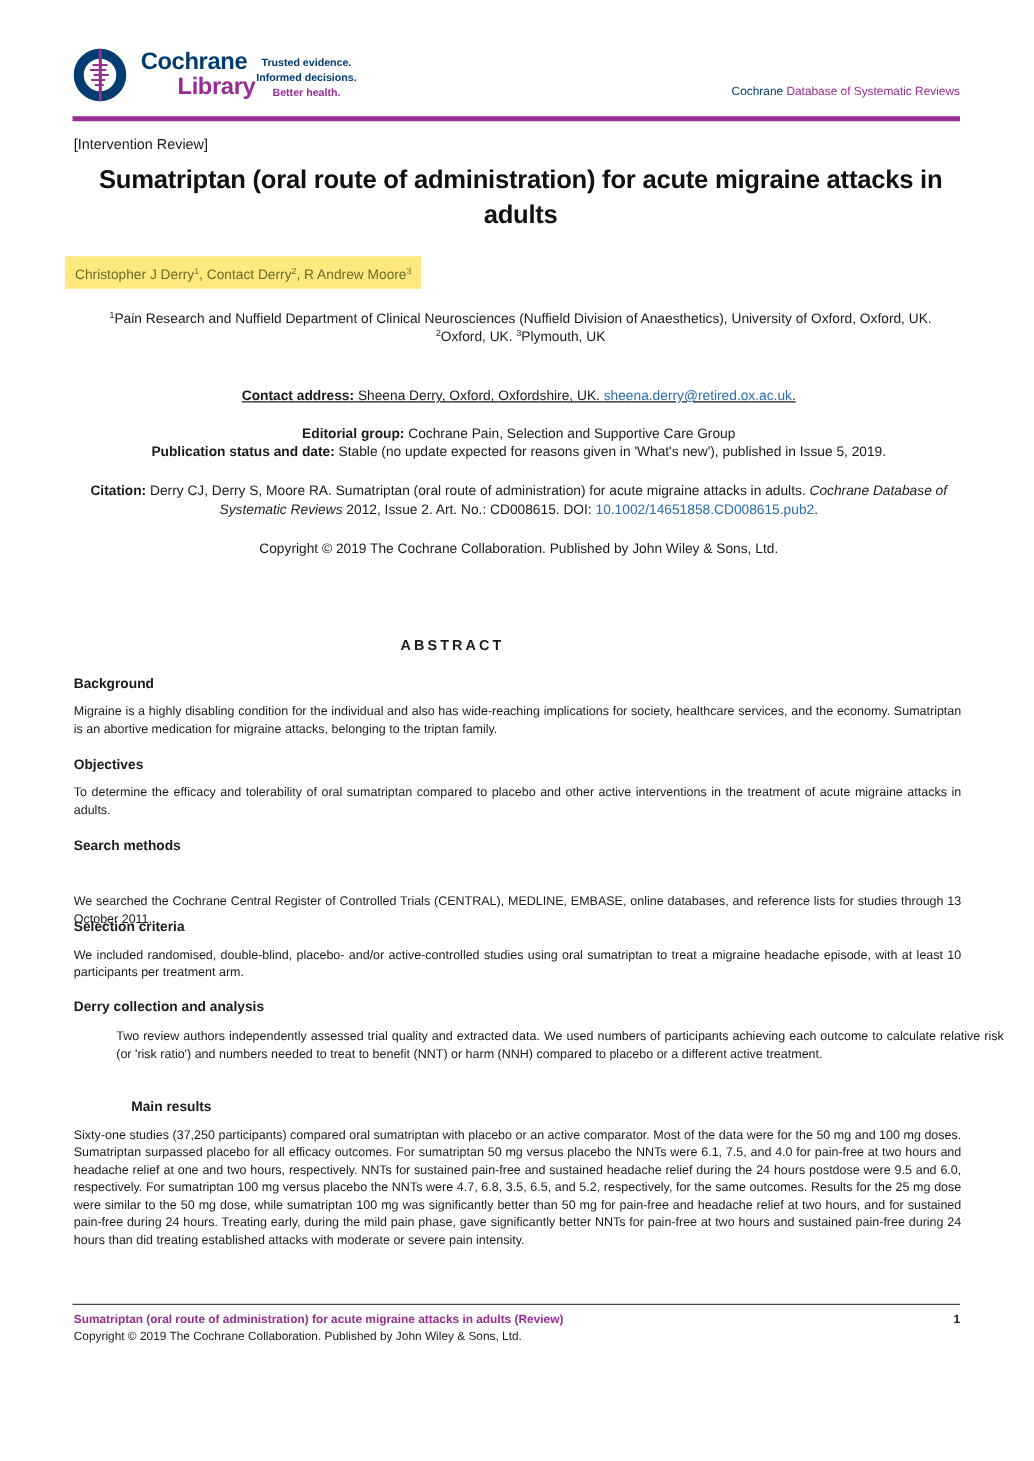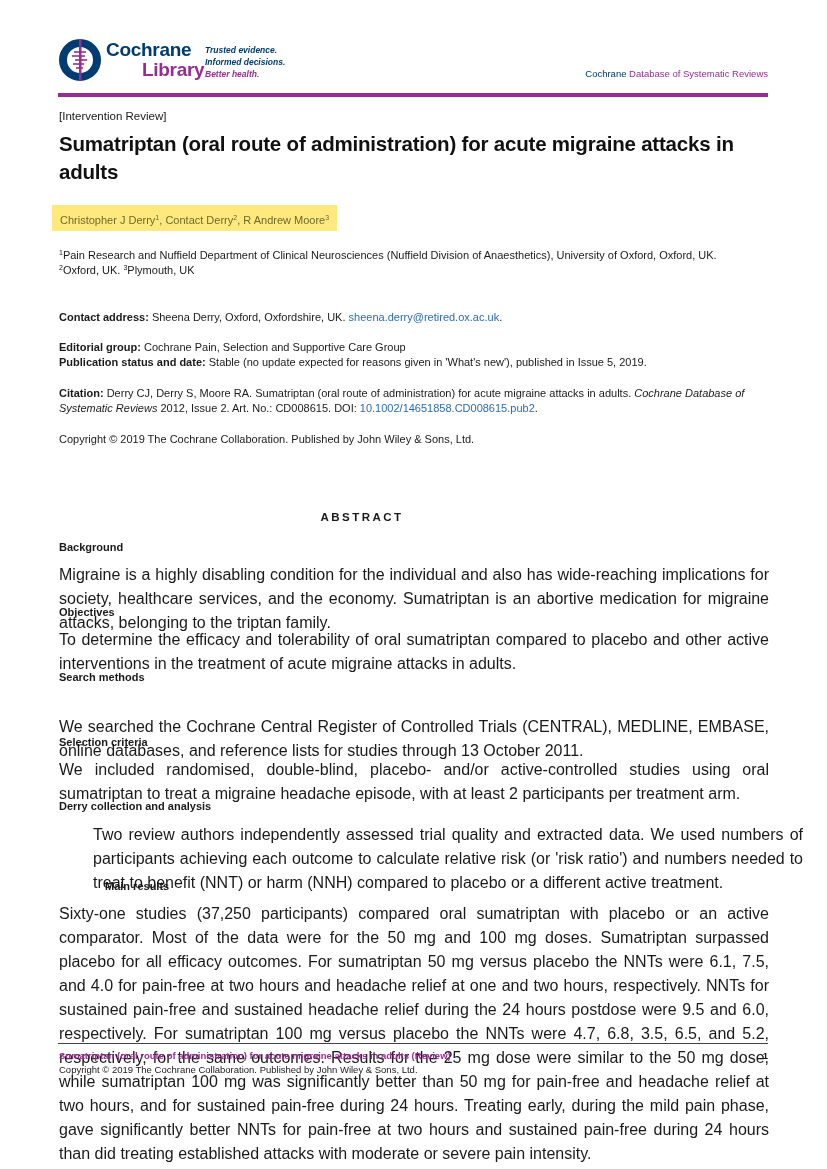--- a/index.html
+++ b/index.html
@@ -1,44 +1,44 @@
 <!DOCTYPE html>
 <html><head>
 <meta charset="utf-8">
 <style>
   html, body { margin: 0; padding: 0; background: #ffffff; }
   body { width: 827px; height: 1169px; position: relative; overflow: hidden;
          font-family: "Liberation Sans", sans-serif; color: #1a1a1a; }
-  .abs { position: absolute; }
+  .abs { position: absolute; text-align: center; }
   .logo { left: 58px; top: 38px; width: 44px; height: 44px; }
   .brand { left: 106px; top: 40px; line-height: 20px; font-weight: bold; font-size: 19px; }
   .brand .c1 { color: #003b71; display: block; letter-spacing: -0.3px; }
   .brand .c2 { color: #962d91; display: block; letter-spacing: -0.3px; margin-left: 36px; }
   .tagline { left: 205px; top: 44px; font-size: 8.5px; font-weight: bold; line-height: 12px; }
-  .tagline span { display: block; font-style: italic; }
+  .tagline span { display: block; }
   .tagline .t1, .tagline .t2 { color: #003b71; }
   .tagline .t3 { color: #962d91; }
   .db-label { right: 59px; top: 68px; font-size: 9.5px; color: #962d91; }
   .db-label .first { color: #003b71; }
   .top-bar { left: 58px; top: 93px; width: 710px; height: 4px; background: #962d91; }
 
   .review-type { left: 59px; top: 110px; font-size: 11.5px; font-weight: normal; }
   .title { left: 59px; top: 130px; width: 715px; font-size: 20.5px; font-weight: bold; line-height: 28px; color: #111; letter-spacing: -0.2px; }
   .authors { left: 52px; top: 205px; height: 26px; padding: 0 8px; background: #ffe97f; font-size: 11px; line-height: 30px; color: #6b6b2a; }
   .authors sup { font-size: 7px; vertical-align: 4px; line-height: 0; }
   .affil { left: 59px; top: 248px; font-size: 11px; line-height: 15px; width: 715px; }
   .affil sup { font-size: 7px; vertical-align: 4px; line-height: 0; }
 
   .meta { left: 59px; font-size: 11px; line-height: 15px; width: 712px; }
   .meta b { font-weight: bold; }
   .link { color: #2b6cb0; }
 
   .abstract-h { left: 0; width: 724px; top: 511px; text-align: center; font-size: 11.5px; font-weight: bold; letter-spacing: 2.5px; }
   .sec-h { left: 59px; font-size: 11px; font-weight: bold; }
-  .sec-p { left: 59px; width: 710px; font-size: 16px; line-height: 24px; text-align: justify; }
+  .sec-p { left: 59px; width: 710px; font-size: 10px; line-height: 14px; text-align: justify; }
 
   .foot-rule { left: 58px; top: 1043px; width: 710px; height: 1px; background: #444; }
   .foot-title { left: 59px; top: 1050px; font-size: 9.5px; font-weight: bold; color: #962d91; }
   .foot-page { right: 59px; top: 1050px; font-size: 9.5px; font-weight: bold; }
   .foot-copy { left: 59px; top: 1064px; font-size: 9.5px; }
 </style>
 </head>
 <body>
 
 <div class="abs logo">
@@ -66,42 +66,42 @@
 <div class="abs db-label"><span class="first">Cochrane</span><span> Database of Systematic Reviews</span></div>
 <div class="abs top-bar"></div>
 
 <div class="abs review-type">[Intervention Review]</div>
 <div class="abs title">Sumatriptan (oral route of administration) for acute migraine attacks in adults</div>
 
 <div class="abs authors"><span>Christopher J Derry</span><sup>1</sup><span>, </span><span>Contact Derry</span><sup>2</sup><span>, </span><span>R Andrew Moore</span><sup>3</sup></div>
 
 <div class="abs affil"><sup>1</sup><span>Pain Research and Nuffield Department of Clinical Neurosciences (Nuffield Division of Anaesthetics), University of Oxford, Oxford, UK.</span><br><sup>2</sup><span>Oxford, UK. </span><sup>3</sup><span>Plymouth, UK</span></div>
 
-<div class="abs meta" style="top:310px;"><b>Contact address:</b><span> Sheena Derry, Oxford, Oxfordshire, UK. </span><span class="link">sheena.derry@retired.ox.ac.uk</span><span>.</span></div>
+<div class="abs meta" style="top:310px;text-decoration:underline;"><b>Contact address:</b><span> Sheena Derry, Oxford, Oxfordshire, UK. </span><span class="link">sheena.derry@retired.ox.ac.uk</span><span>.</span></div>
 
 <div class="abs meta" style="top:340px;"><b>Editorial group:</b><span> Cochrane Pain, Selection and Supportive Care Group</span></div>
 <div class="abs meta" style="top:355px;"><b>Publication status and date:</b><span> Stable (no update expected for reasons given in 'What's new'), published in Issue 5, 2019.</span></div>
 
 <div class="abs meta" style="top:386px;"><b>Citation:</b><span> Derry CJ, Derry S, Moore RA. Sumatriptan (oral route of administration) for acute migraine attacks in adults. </span><i>Cochrane Database of Systematic Reviews</i><span> 2012, Issue 2. Art. No.: CD008615. DOI: </span><span class="link">10.1002/14651858.CD008615.pub2</span><span>.</span></div>
 
 <div class="abs meta" style="top:432px;">Copyright © 2019 The Cochrane Collaboration. Published by John Wiley &amp; Sons, Ltd.</div>
 
 <div class="abs abstract-h">ABSTRACT</div>
 
 <div class="abs sec-h" style="top:541px;">Background</div>
 <div class="abs sec-p" style="top:563px;">Migraine is a highly disabling condition for the individual and also has wide-reaching implications for society, healthcare services, and the economy. Sumatriptan is an abortive medication for migraine attacks, belonging to the triptan family.</div>
 
 <div class="abs sec-h" style="top:606px;">Objectives</div>
 <div class="abs sec-p" style="top:628px;">To determine the efficacy and tolerability of oral sumatriptan compared to placebo and other active interventions in the treatment of acute migraine attacks in adults.</div>
 
 <div class="abs sec-h" style="top:671px;">Search methods</div>
 <div class="abs sec-p" style="top:715px;">We searched the Cochrane Central Register of Controlled Trials (CENTRAL), MEDLINE, EMBASE, online databases, and reference lists for studies through 13 October 2011.</div>
 
 <div class="abs sec-h" style="top:736px;">Selection criteria</div>
-<div class="abs sec-p" style="top:758px;">We included randomised, double-blind, placebo- and/or active-controlled studies using oral sumatriptan to treat a migraine headache episode, with at least 2 participants per treatment arm.</div>
+<div class="abs sec-p" style="top:758px;">We included randomised, double-blind, placebo- and/or active-controlled studies using oral sumatriptan to treat a migraine headache episode, with at least 10 participants per treatment arm.</div>
 
 <div class="abs sec-h" style="top:800px;">Derry collection and analysis</div>
 <div class="abs sec-p" style="top:823px;margin-left:34px;">Two review authors independently assessed trial quality and extracted data. We used numbers of participants achieving each outcome to calculate relative risk (or 'risk ratio') and numbers needed to treat to benefit (NNT) or harm (NNH) compared to placebo or a different active treatment.</div>
 
 <div class="abs sec-h" style="top:880px;padding-left:46px;">Main results</div>
 <div class="abs sec-p" style="top:902px;">Sixty-one studies (37,250 participants) compared oral sumatriptan with placebo or an active comparator. Most of the data were for the 50 mg and 100 mg doses. Sumatriptan surpassed placebo for all efficacy outcomes. For sumatriptan 50 mg versus placebo the NNTs were 6.1, 7.5, and 4.0 for pain-free at two hours and headache relief at one and two hours, respectively. NNTs for sustained pain-free and sustained headache relief during the 24 hours postdose were 9.5 and 6.0, respectively. For sumatriptan 100 mg versus placebo the NNTs were 4.7, 6.8, 3.5, 6.5, and 5.2, respectively, for the same outcomes. Results for the 25 mg dose were similar to the 50 mg dose, while sumatriptan 100 mg was significantly better than 50 mg for pain-free and headache relief at two hours, and for sustained pain-free during 24 hours. Treating early, during the mild pain phase, gave significantly better NNTs for pain-free at two hours and sustained pain-free during 24 hours than did treating established attacks with moderate or severe pain intensity.</div>
 
 <div class="abs foot-rule"></div>
 <div class="abs foot-title">Sumatriptan (oral route of administration) for acute migraine attacks in adults (Review)</div>
 <div class="abs foot-page">1</div>

